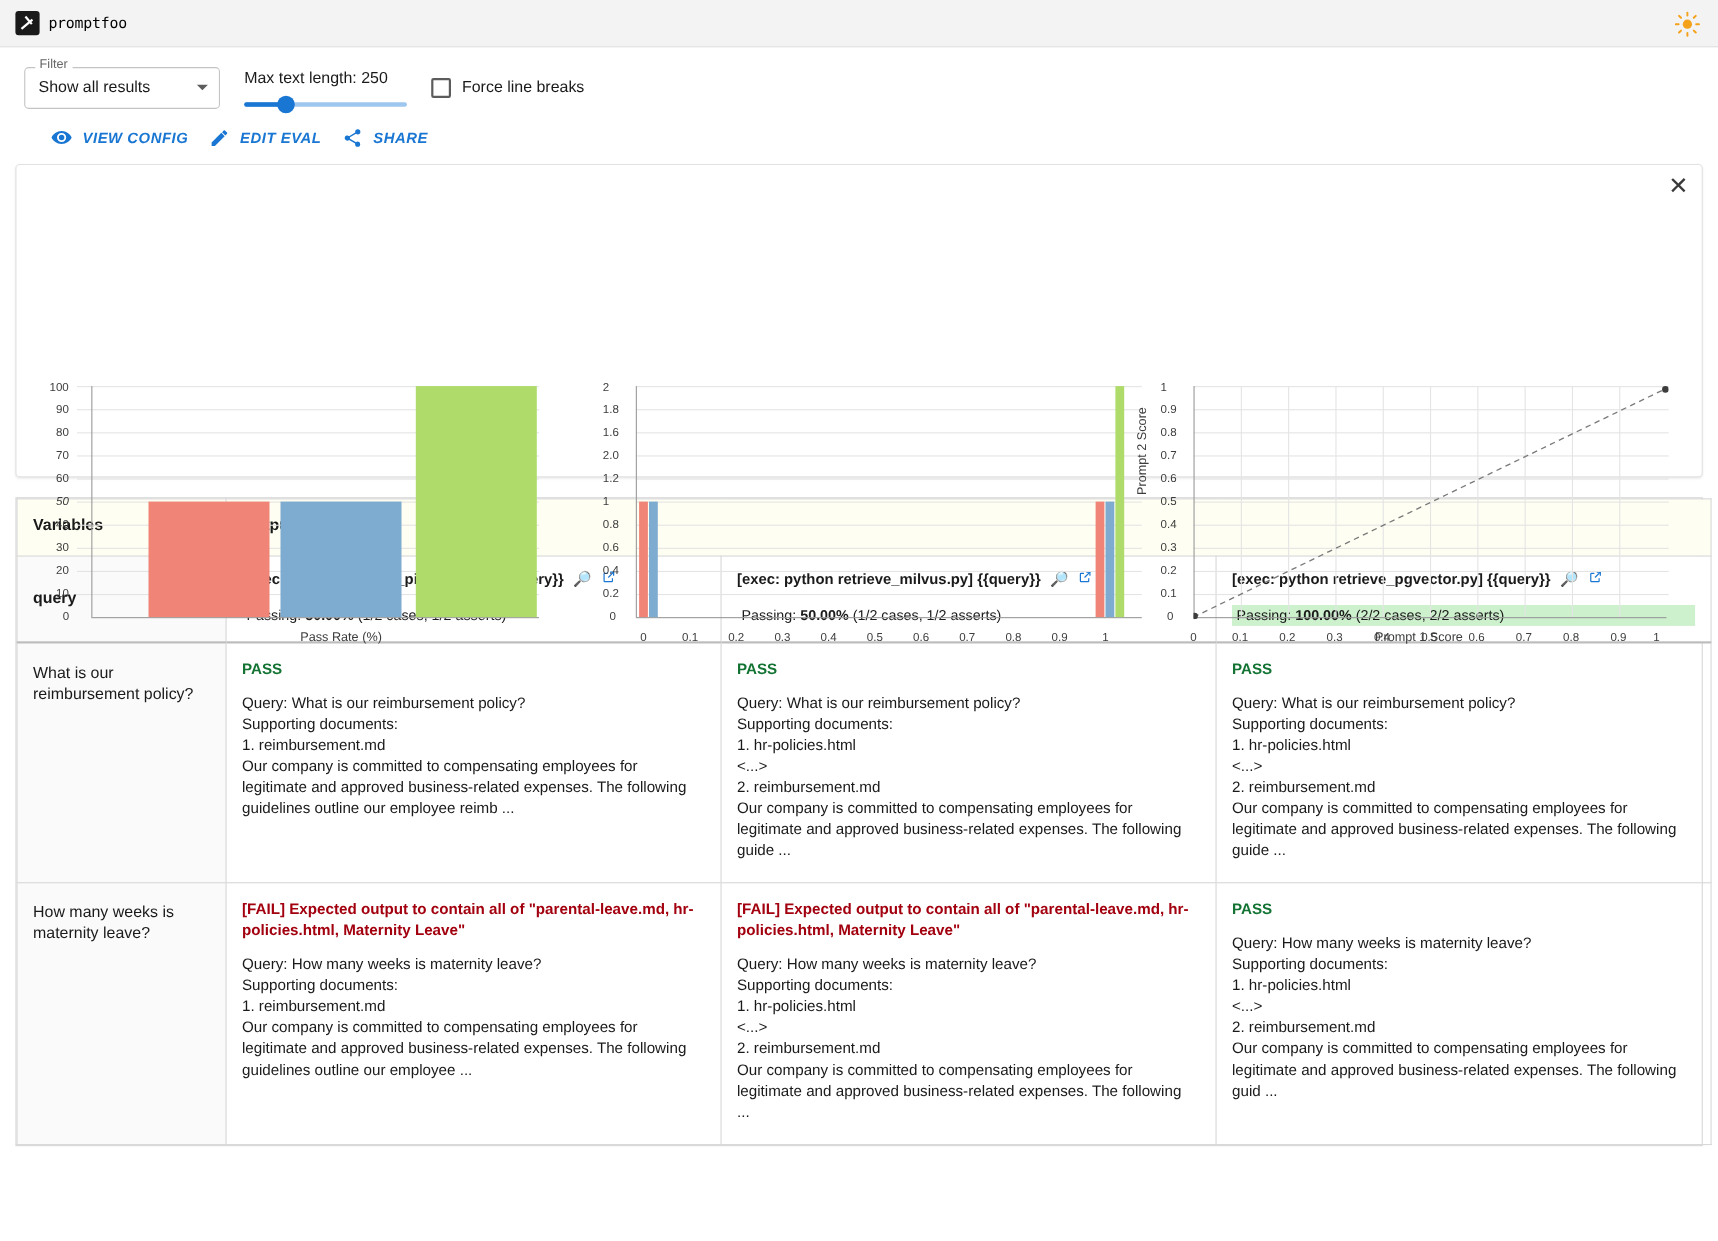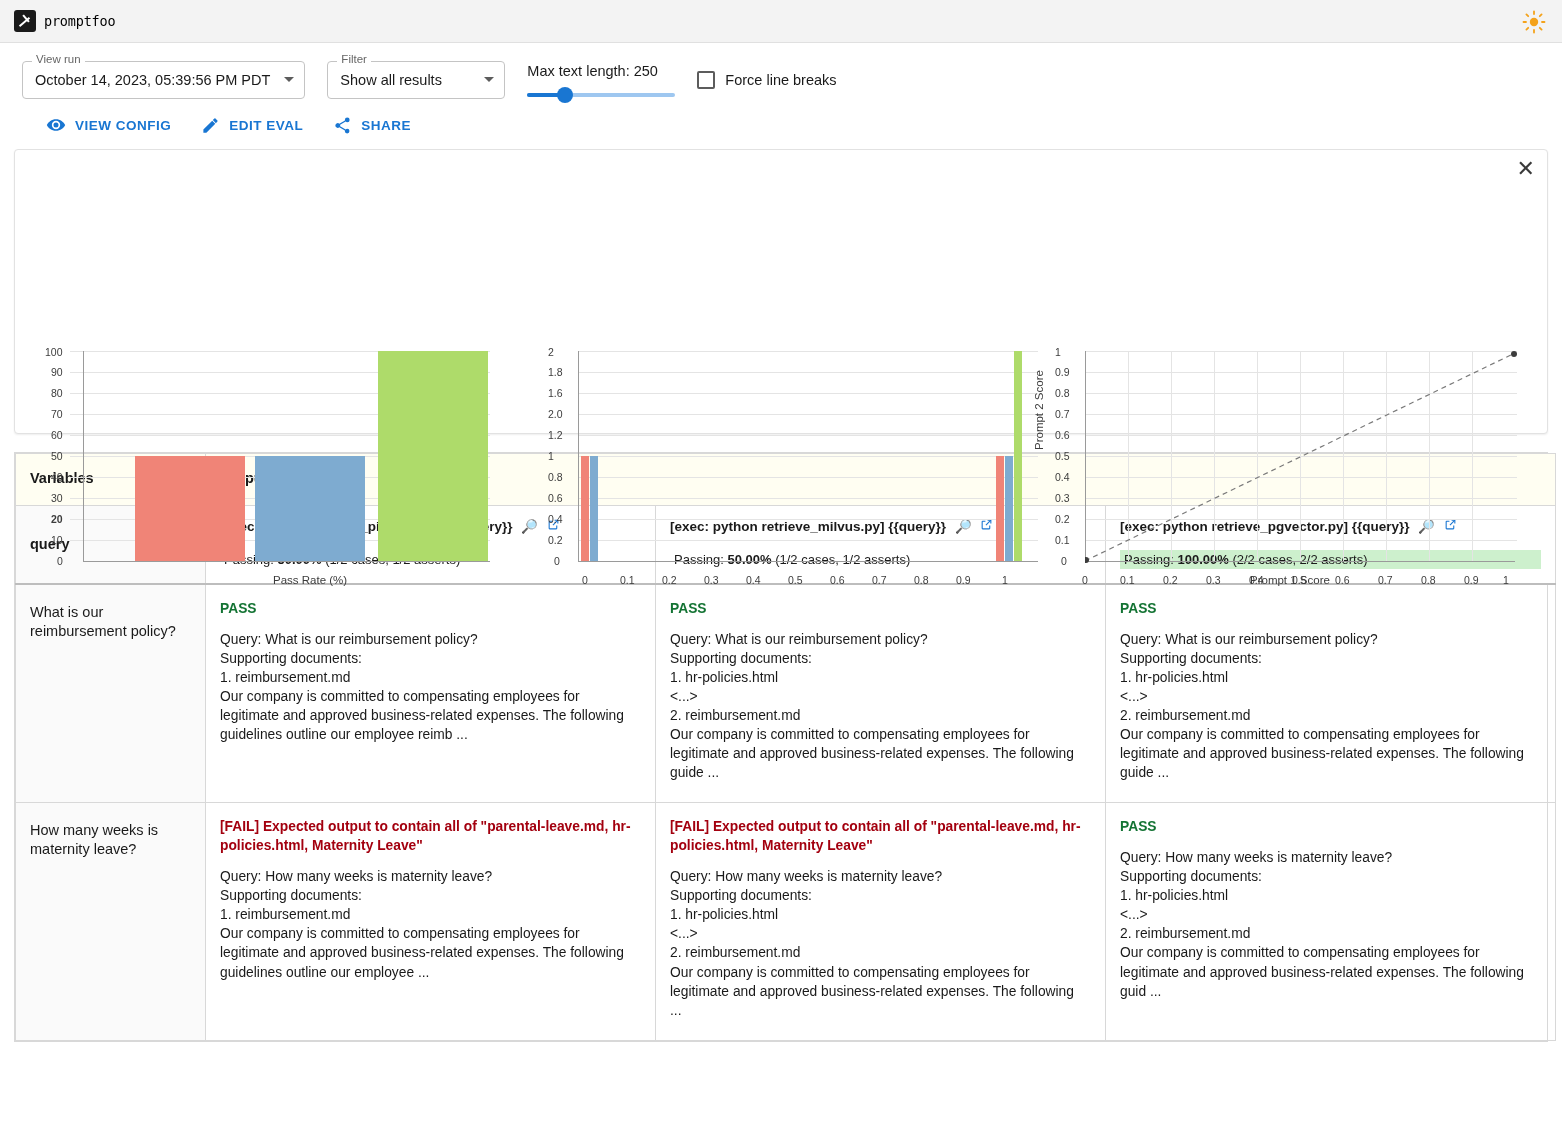--- a/index.html
+++ b/index.html
@@ -145,22 +145,23 @@
     border: 2px solid #5c5c5c;
     border-radius: 2px;
     background: #fff;
     cursor: pointer;
   }
   .checkbox-label { font-size: 14.5px; }
 
   
   .actions {
     display: flex; align-items: center;
-    gap: 30px;
+    gap: 19px;
     padding: 16px 0 14px 46px;
+    font-style: italic;
   }
   .action {
     display: flex; align-items: center; gap: 9px;
     color: #1976d2;
     font-size: 13.5px;
     font-weight: bold;
     letter-spacing: 0.5px;
     cursor: pointer;
   }
   .action svg { display: block; }
@@ -275,25 +276,20 @@
       <line x1="20" y1="12" x2="22.5" y2="12"></line>
       <line x1="4.4" y1="4.4" x2="6.2" y2="6.2"></line>
       <line x1="17.8" y1="17.8" x2="19.6" y2="19.6"></line>
       <line x1="4.4" y1="19.6" x2="6.2" y2="17.8"></line>
       <line x1="17.8" y1="6.2" x2="19.6" y2="4.4"></line>
     </svg>
   </div>
 </div>
 
 <div class="controls">
-  <div class="field view-run">
-    <span class="field-label">View run</span>
-    <span class="field-value">October 14, 2023, 05:39:56 PM PDT</span>
-    <span class="caret"></span>
-  </div>
 
 
   <div class="field filter">
     <span class="field-label">Filter</span>
     <span class="field-value">Show all results</span>
     <span class="caret"></span>
   </div>
 
   <div class="slider-group">
     <div class="slider-label">Max text length: 250</div>
@@ -340,24 +336,24 @@
   <div class="charts-close">✕</div>
   <div class="charts-row">
 
     <div class="chart-cell c1">
 
       <div class="tick" style="left:30px;top:196px;">100</div>
       <div class="tick" style="left:36px;top:216px;">90</div>
       <div class="tick" style="left:36px;top:237px;">80</div>
       <div class="tick" style="left:36px;top:258px;">70</div>
       <div class="tick" style="left:36px;top:279px;">60</div>
-      <div class="tick" style="left:36px;top:300px;">50</div>
+      <div class="tick" style="left:36px;top:300px;font-style:italic;">50</div>
       <div class="tick" style="left:36px;top:321px;">40</div>
       <div class="tick" style="left:36px;top:342px;">30</div>
-      <div class="tick" style="left:36px;top:363px;font-weight:bold;">20</div>
+      <div class="tick" style="left:36px;top:363px;">20</div>
       <div class="tick" style="left:36px;top:384px;">10</div>
       <div class="tick" style="left:42px;top:405px;">0</div>
 
       <div class="gridline" style="left:55px;top:201px;width:420px;height:1px;"></div>
       <div class="gridline" style="left:55px;top:222px;width:420px;height:1px;"></div>
       <div class="gridline" style="left:55px;top:243px;width:420px;height:1px;"></div>
       <div class="gridline" style="left:55px;top:264px;width:420px;height:1px;"></div>
       <div class="gridline" style="left:55px;top:285px;width:420px;height:1px;"></div>
       <div class="gridline" style="left:55px;top:306px;width:420px;height:1px;"></div>
       <div class="gridline" style="left:55px;top:327px;width:420px;height:1px;"></div>

